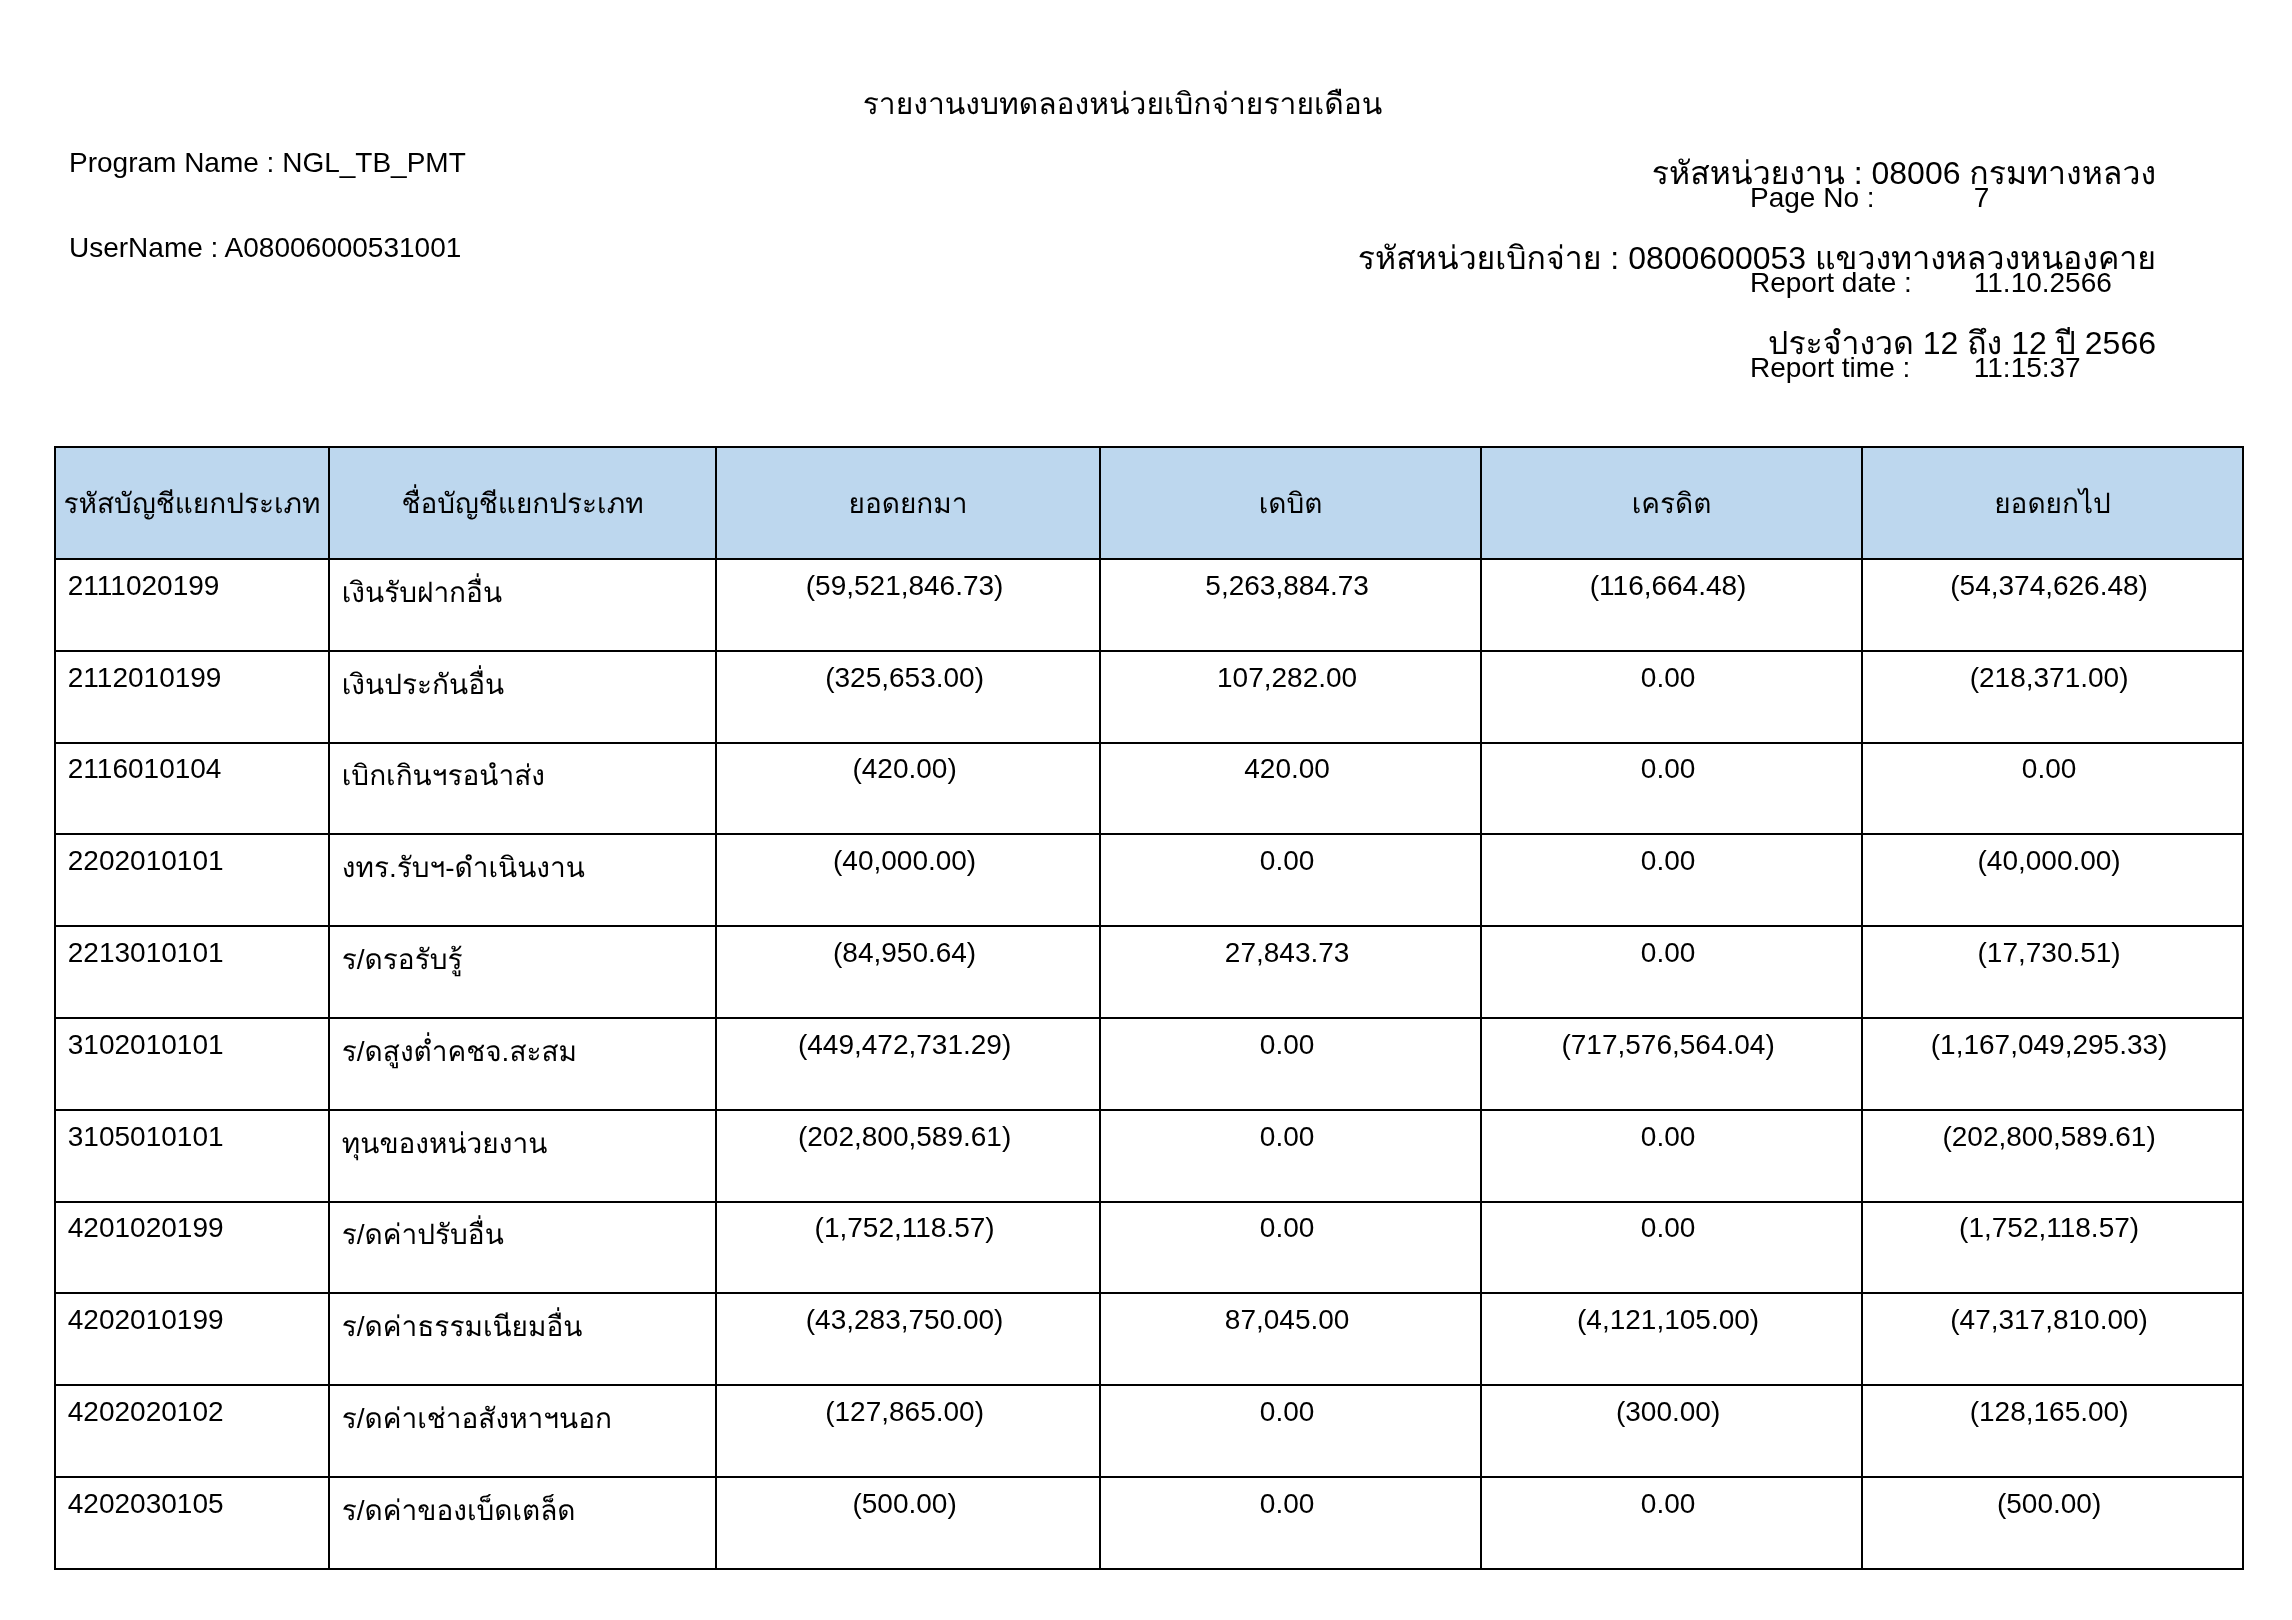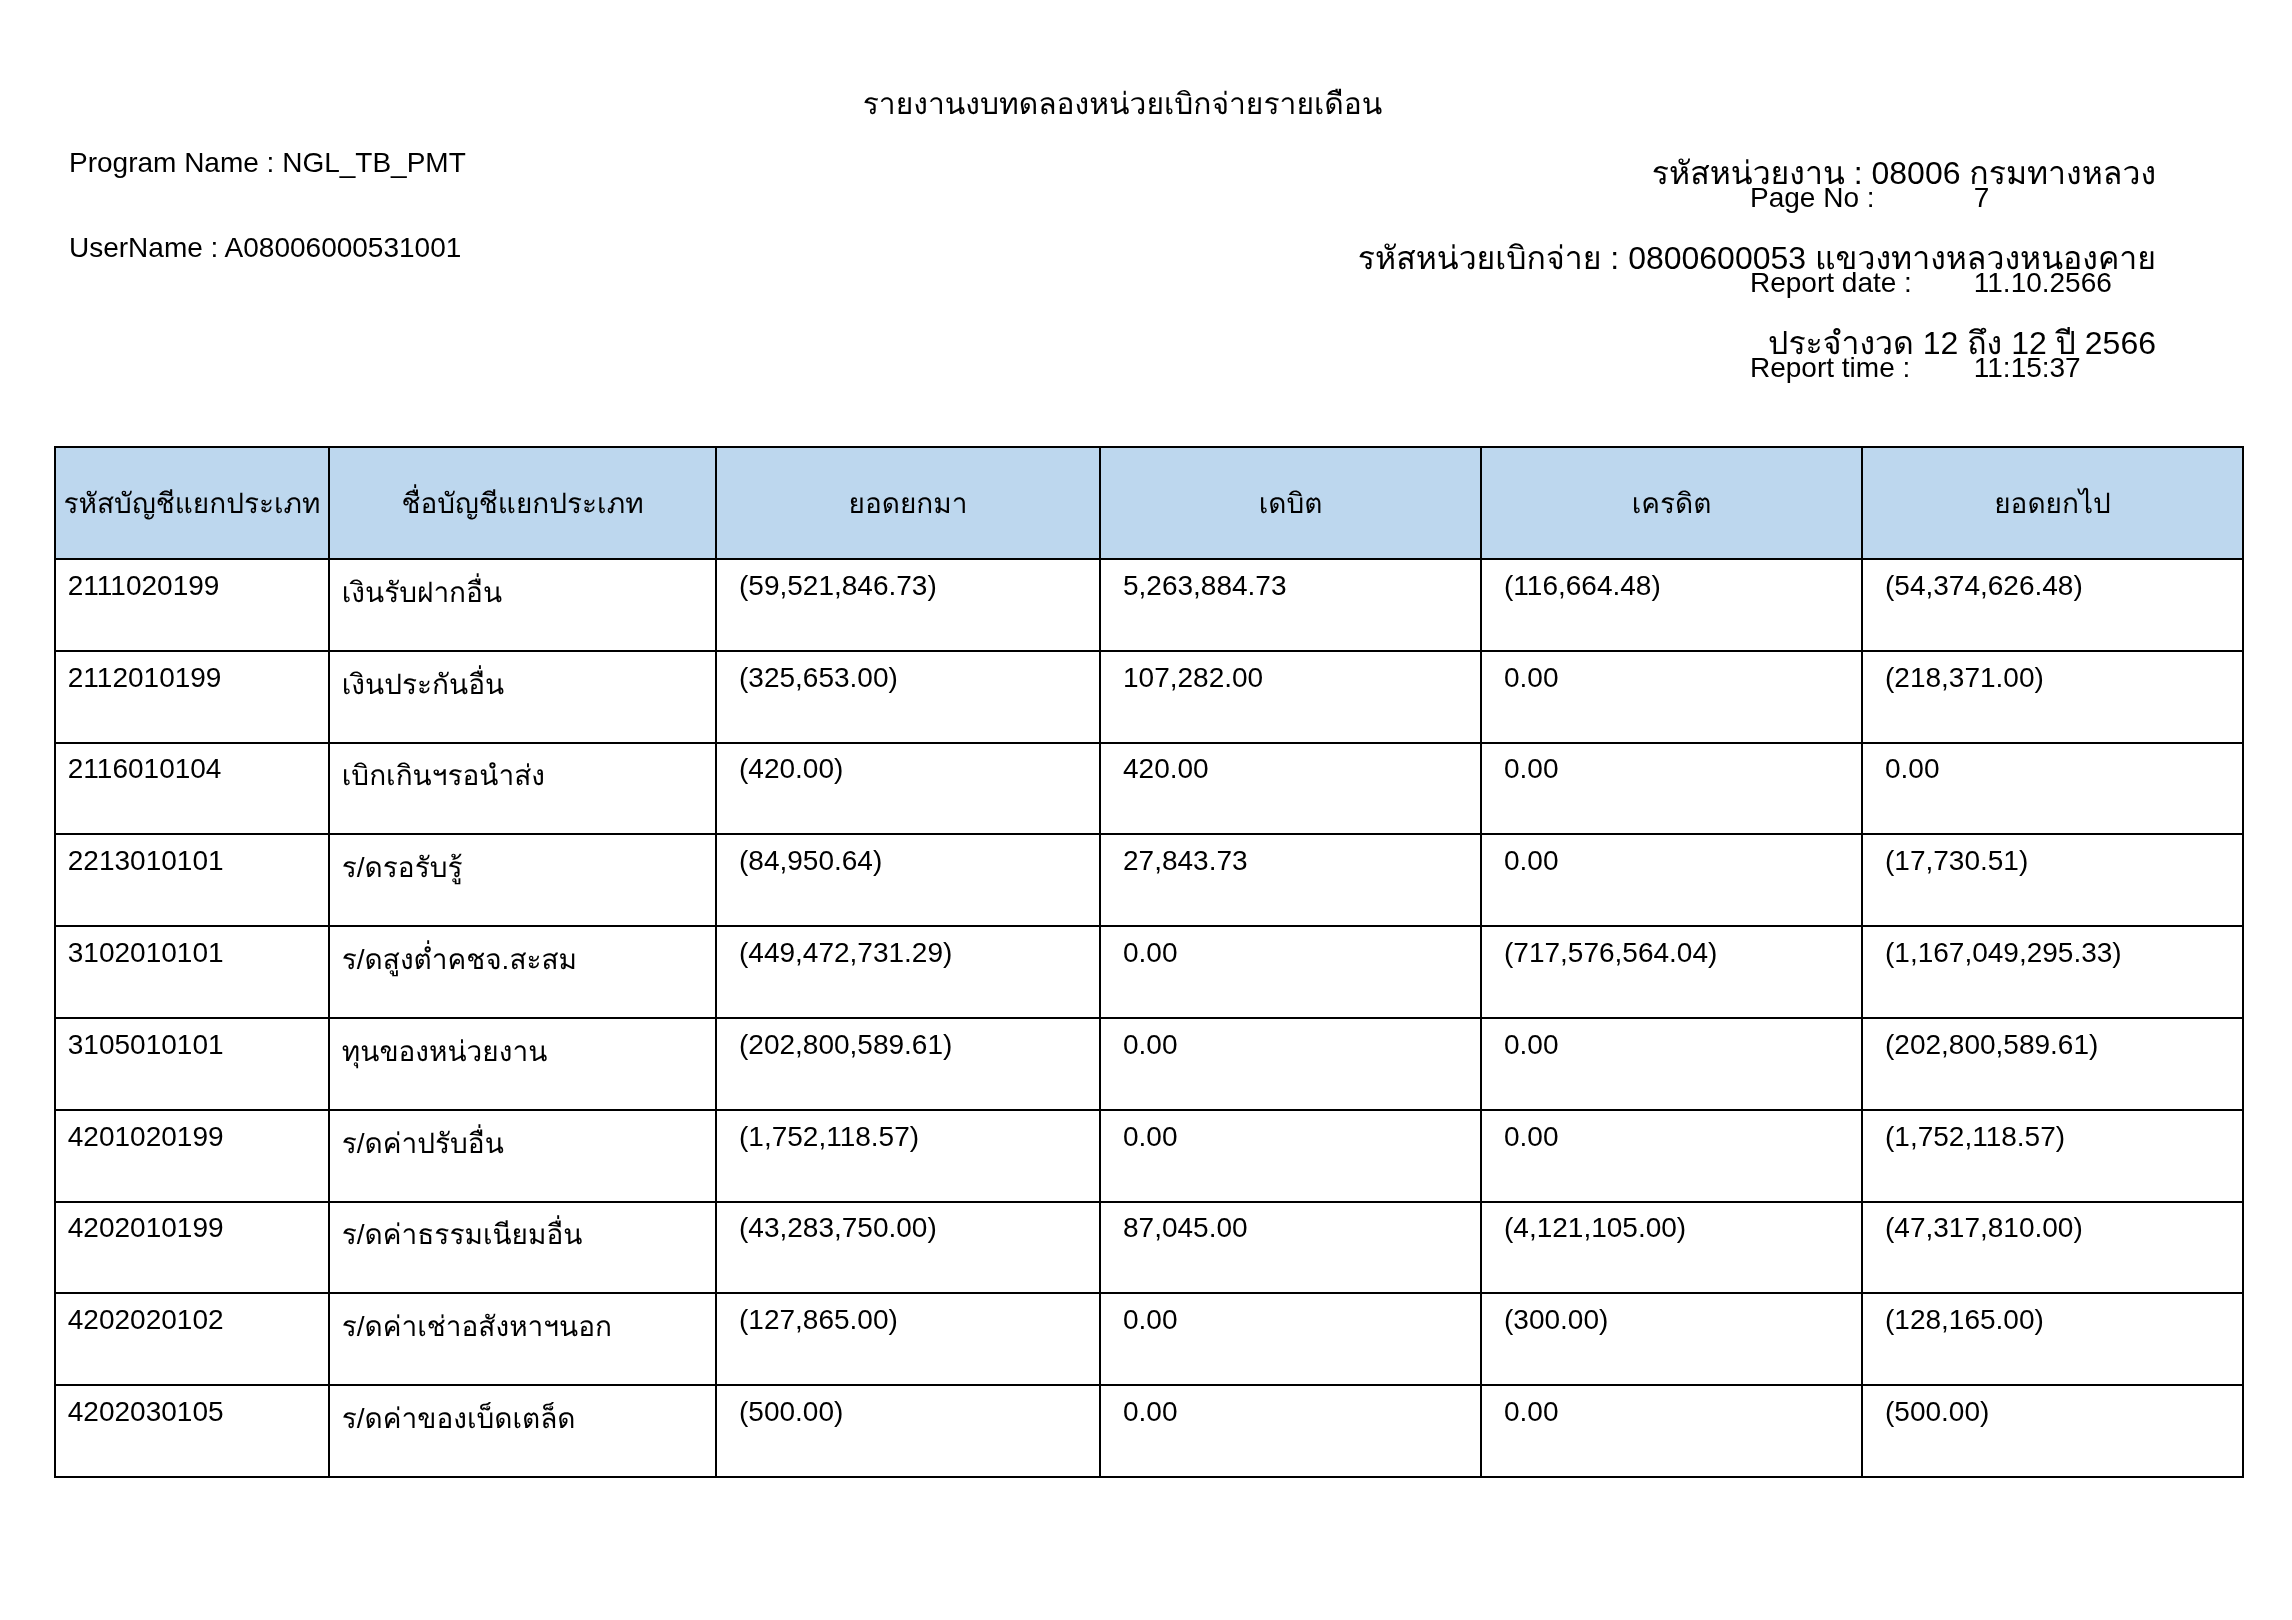--- a/index.html
+++ b/index.html
@@ -72,21 +72,21 @@
     vertical-align: middle;
     font-size: 28px;
   }
   table.report-table td {
     height: 79px;
     vertical-align: top;
     font-size: 28px;
     padding-top: 9.8px;
   }
   td.cell-left  { text-align: left;  padding-left: 11.8px; padding-right: 3.9px; }
-  td.cell-right { text-align: left; padding-right: 9.8px; padding-left: 22px; }
+  td.cell-right { text-align: center; padding-right: 9.8px; padding-left: 3px; }
 </style>
 </head>
 <body>
 
 <div class="page">
 
   <div class="report-title">รายงานงบทดลองหน่วยเบิกจ่ายรายเดือน</div>
 
   <div class="hline left-col row2">
     <span>Program Name :</span>
@@ -157,20 +157,28 @@
         </tr>
         <tr>
           <td class="cell-left">2116010104</td>
           <td class="cell-left">เบิกเกินฯรอนำส่ง</td>
           <td class="cell-right">(420.00)</td>
           <td class="cell-right">420.00</td>
           <td class="cell-right">0.00</td>
           <td class="cell-right">0.00</td>
         </tr>
         <tr>
+          <td class="cell-left">2202010101</td>
+          <td class="cell-left">งทร.รับฯ-ดำเนินงาน</td>
+          <td class="cell-right">(40,000.00)</td>
+          <td class="cell-right">0.00</td>
+          <td class="cell-right">0.00</td>
+          <td class="cell-right">(40,000.00)</td>
+        </tr>
+        <tr>
           <td class="cell-left">2213010101</td>
           <td class="cell-left">ร/ดรอรับรู้</td>
           <td class="cell-right">(84,950.64)</td>
           <td class="cell-right">27,843.73</td>
           <td class="cell-right">0.00</td>
           <td class="cell-right">(17,730.51)</td>
         </tr>
         <tr>
           <td class="cell-left">3102010101</td>
           <td class="cell-left">ร/ดสูงต่ำคชจ.สะสม</td>

